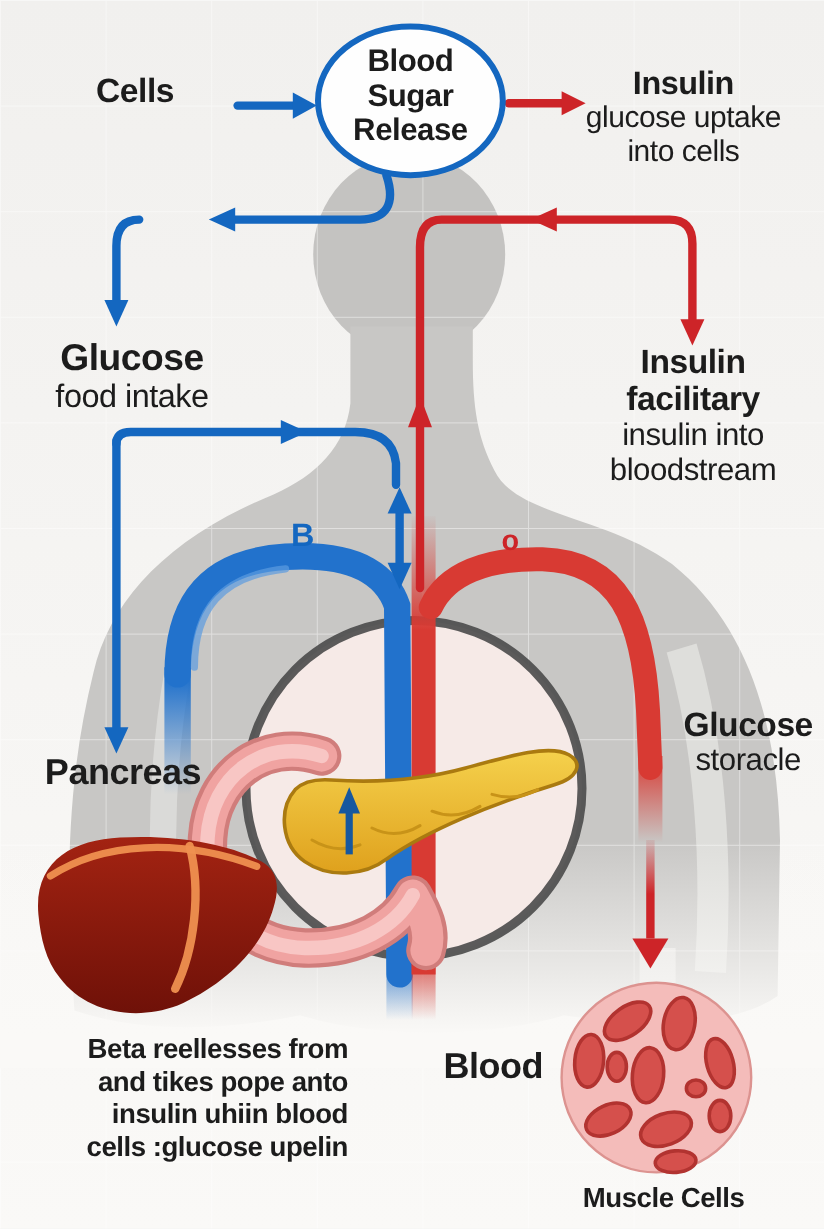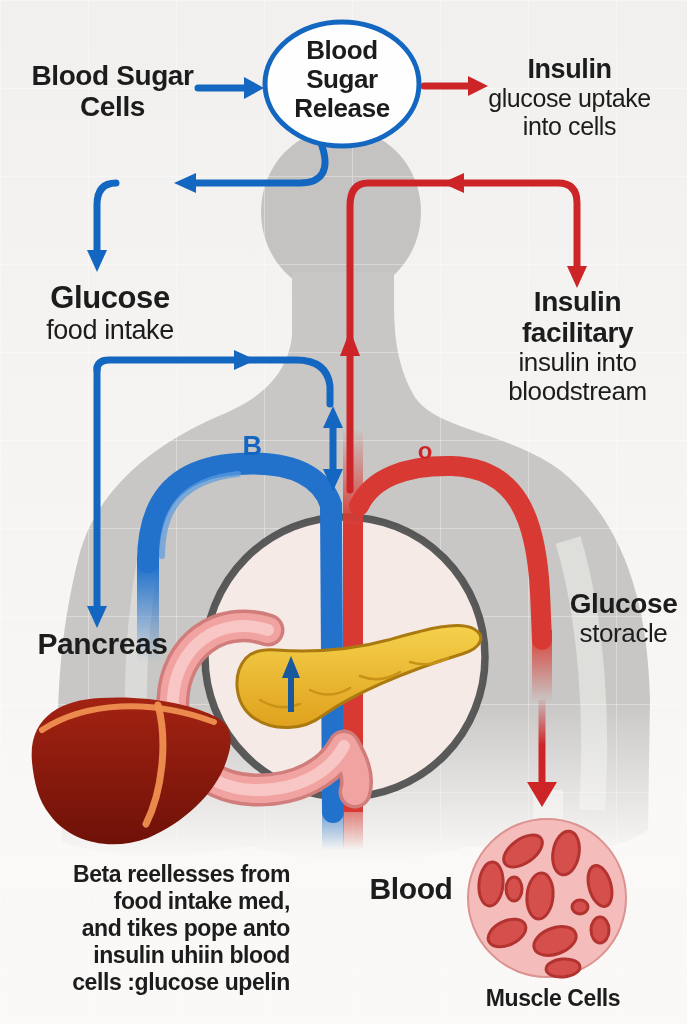--- a/index.html
+++ b/index.html
@@ -186,21 +186,20 @@
   </g>
   <g>
     <path d="M 542 700 L 542 782" fill="none" stroke="url(#fadeRedShaft)" stroke-width="7"></path>
     <polygon class="head-red" points="527,782 557,782 542,807"></polygon>
   </g>
 
   <ellipse cx="342" cy="84" rx="77" ry="62" fill="#fefefe" style="stroke:var(--blue)" stroke-width="5"></ellipse>
 </svg>
 
 <div class="lbl bold" style="left:5px;top:60px;width:215px;font-size:28px;line-height:31px;">
-  <div>Blood Sugar</div>
   <div>Cells</div>
 </div>
 
 <div class="lbl bold" style="left:267px;top:36px;width:150px;font-size:26px;line-height:29px;">
   <div>Blood</div>
   <div>Sugar</div>
   <div>Release</div>
 </div>
 
 <div class="lbl" style="left:452px;top:54px;width:235px;font-size:25px;line-height:28px;">
@@ -231,19 +230,18 @@
   <div class="bold" style="font-size:28px;line-height:31px;">Glucose</div>
   <div>storacle</div>
 </div>
 
 <div class="lbl bold" style="left:356px;top:872px;width:110px;font-size:30px;">Blood</div>
 
 <div class="lbl bold" style="left:443px;top:985px;width:220px;font-size:23px;">Muscle Cells</div>
 
 <div class="lbl semi" style="left:0px;top:861px;width:290px;font-size:23px;line-height:27px;">
   <div>Beta reellesses from</div>
-  <div>food intake med,</div>
   <div>and tikes pope anto</div>
   <div>insulin uhiin blood</div>
   <div>cells :glucose upelin</div>
 </div>
 
 </div>
 
 </body></html>

